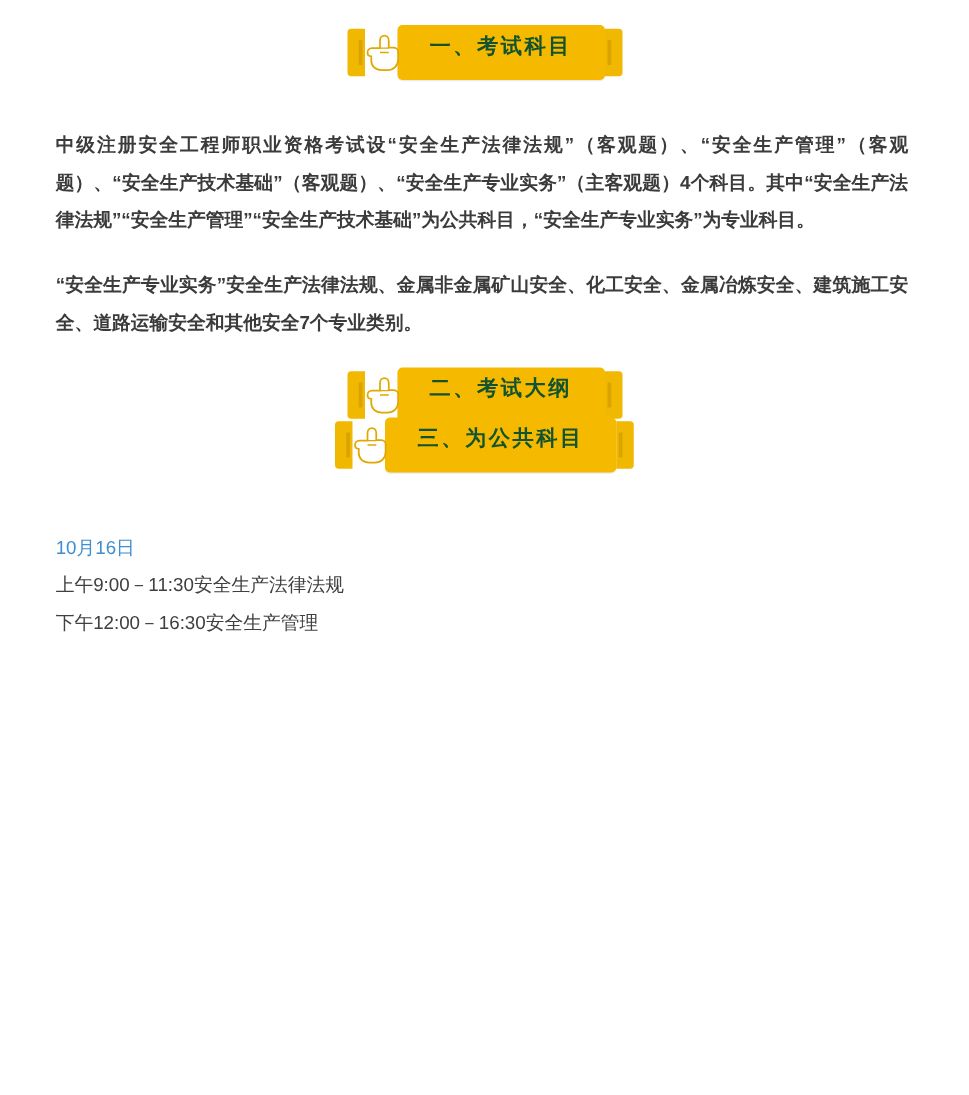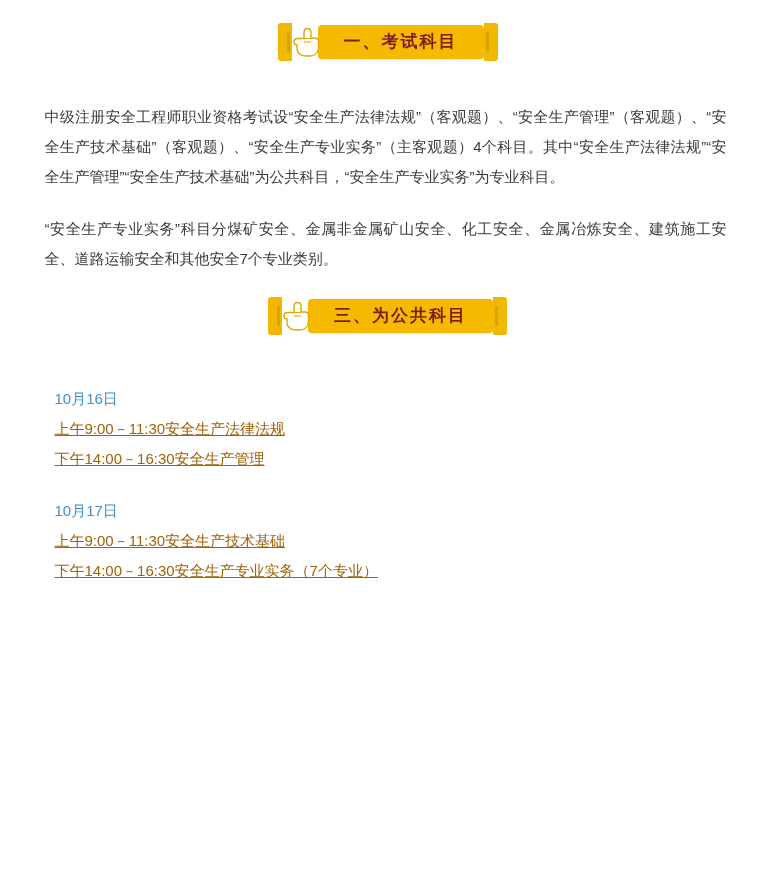--- a/index.html
+++ b/index.html
@@ -64,64 +64,65 @@
     height: 20px;
     background: #d9a400;
   }
   .banner .ribbon-left::after { right: 2px; }
   .banner .ribbon-right::after { left: 2px; }
 
   .banner .plate {
     position: relative;
     z-index: 2;
     background: #f5ba00;
-    color: #7f1d1d;
+    color: #14532d;
     font-size: 17px;
     font-weight: bold;
     letter-spacing: 2px;
     padding: 0 26px;
-    height: 34px;
+    height: 44px;
     line-height: 34px;
     border-radius: 4px;
     white-space: nowrap;
     box-shadow: 0 1px 0 rgba(0,0,0,0.08);
   }
 
   
   .content {
     width: 690px;
     margin: 0 auto;
     box-sizing: border-box;
     padding: 0 2px;
   }
   p.para {
     font-size: 15px;
     line-height: 30px;
     color: #3b3b3b;
     margin: 0 4px 22px 0;
     text-align: justify;
+    font-weight: bold;
   }
   .block-1 { margin-top: 40px; }
   .block-2 { margin-top: 42px; }
   .block-3 { margin-top: 48px; }
 
   a.doclink {
     color: #3f8fd0;
     text-decoration: none;
   }
 
   
   .schedule {
     font-size: 15px;
     line-height: 30px;
     color: #3f8fd0;
   }
-  .sched-group { margin-bottom: 22px; margin-left: 10px; }
+  .sched-group { margin-bottom: 22px; }
   .sched-date { color: #3f8fd0; }
-  .sched-line { color: #a16207; text-decoration: underline; }
+  .sched-line { color: #404040; }
   .sched-group:last-child { margin-bottom: 0; }
 
   .spacer-bottom { height: 40px; }
 </style>
 </head>
 <body>
 
 <div class="page">
 
   <div class="banner-wrap">
@@ -131,44 +132,50 @@
         <path d="M2 19c0-2 1.5-3.5 3.5-3.5H12V9.5C12 7 13.6 5.5 15.5 5.5S19 7 19 9.5V15h3.5c2.2 0 4 1.3 4 3.3v6.2c0 5-3.6 8.5-8.6 8.5h-4.4C8.3 33 5 29.8 5 25.4V22H5C3.3 22 2 20.8 2 19z" fill="#ffffff" stroke="#e0a800" stroke-width="1.4"></path>
         <path d="M12 15.5h7M12 19h7" stroke="#e0a800" stroke-width="1.1" fill="none"></path>
       </svg>
       <span class="plate">一、考试科目</span>
       <span class="ribbon-right"></span>
     </div>
   </div>
 
   <div class="content block-1">
     <p class="para">中级注册安全工程师职业资格考试设“安全生产法律法规”（客观题）、“安全生产管理”（客观题）、“安全生产技术基础”（客观题）、“安全生产专业实务”（主客观题）4个科目。其中“安全生产法律法规”“安全生产管理”“安全生产技术基础”为公共科目，“安全生产专业实务”为专业科目。</p>
-    <p class="para">“安全生产专业实务”科目分煤矿安全、金属非金属矿山安全、化工安全、金属冶炼安全、建筑施工安全、道路运输安全和其他安全7个专业类别。</p>
+    <p class="para">“安全生产专业实务”安全生产法律法规、金属非金属矿山安全、化工安全、金属冶炼安全、建筑施工安全、道路运输安全和其他安全7个专业类别。</p>
   </div>
 
+  <div class="banner-wrap">
+    <div class="banner">
+      <span class="ribbon-left"></span>
+      <svg class="hand" viewBox="0 0 30 38">
+        <path d="M2 19c0-2 1.5-3.5 3.5-3.5H12V9.5C12 7 13.6 5.5 15.5 5.5S19 7 19 9.5V15h3.5c2.2 0 4 1.3 4 3.3v6.2c0 5-3.6 8.5-8.6 8.5h-4.4C8.3 33 5 29.8 5 25.4V22H5C3.3 22 2 20.8 2 19z" fill="#ffffff" stroke="#e0a800" stroke-width="1.4"></path>
+        <path d="M12 15.5h7M12 19h7" stroke="#e0a800" stroke-width="1.1" fill="none"></path>
+      </svg>
+      <span class="plate">二、考试大纲</span>
+      <span class="ribbon-right"></span>
+    </div>
+  </div>
 
 
   <div class="banner-wrap">
     <div class="banner">
       <span class="ribbon-left"></span>
       <svg class="hand" viewBox="0 0 30 38">
         <path d="M2 19c0-2 1.5-3.5 3.5-3.5H12V9.5C12 7 13.6 5.5 15.5 5.5S19 7 19 9.5V15h3.5c2.2 0 4 1.3 4 3.3v6.2c0 5-3.6 8.5-8.6 8.5h-4.4C8.3 33 5 29.8 5 25.4V22H5C3.3 22 2 20.8 2 19z" fill="#ffffff" stroke="#e0a800" stroke-width="1.4"></path>
         <path d="M12 15.5h7M12 19h7" stroke="#e0a800" stroke-width="1.1" fill="none"></path>
       </svg>
       <span class="plate">三、为公共科目</span>
       <span class="ribbon-right"></span>
     </div>
   </div>
 
   <div class="content block-3 schedule">
     <div class="sched-group">
       <div class="sched-date">10月16日</div>
       <div class="sched-line">上午9:00－11:30安全生产法律法规</div>
-      <div class="sched-line">下午14:00－16:30安全生产管理</div>
-    </div>
-    <div class="sched-group">
-      <div class="sched-date">10月17日</div>
-      <div class="sched-line">上午9:00－11:30安全生产技术基础</div>
-      <div class="sched-line">下午14:00－16:30安全生产专业实务（7个专业）</div>
+      <div class="sched-line">下午12:00－16:30安全生产管理</div>
     </div>
   </div>
 
   <div class="spacer-bottom"></div>
 </div>
 
 </body></html>

